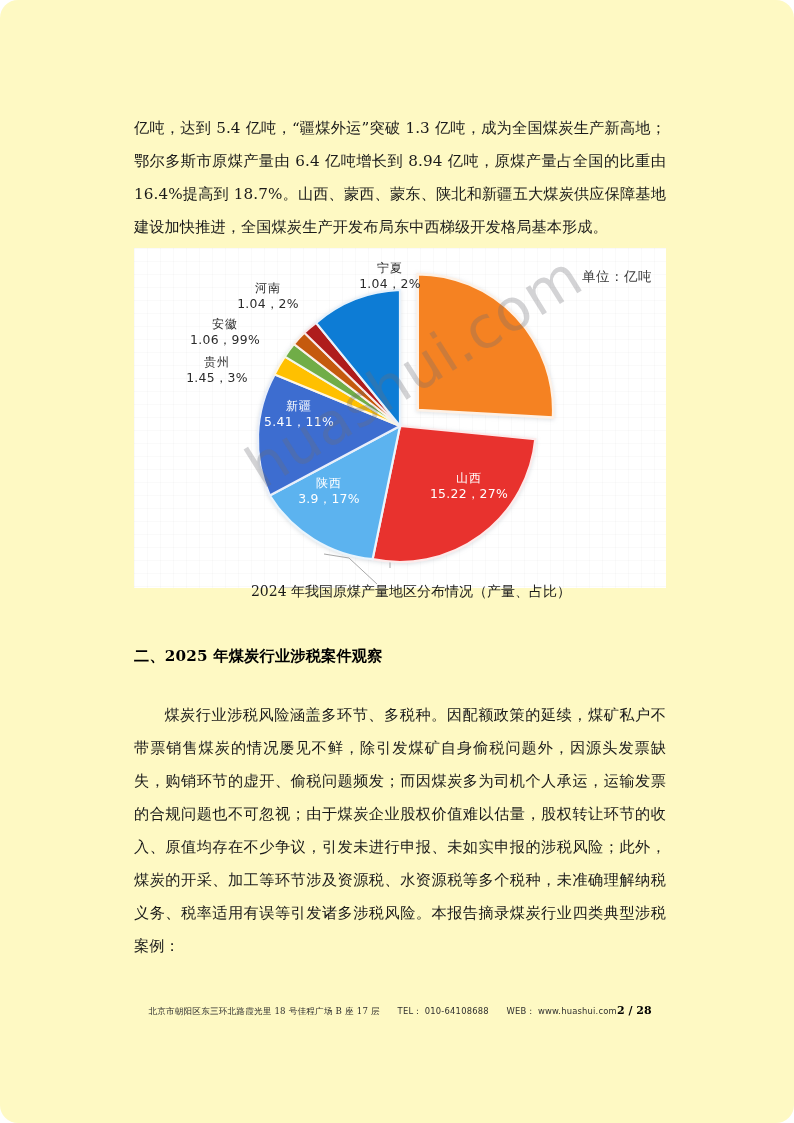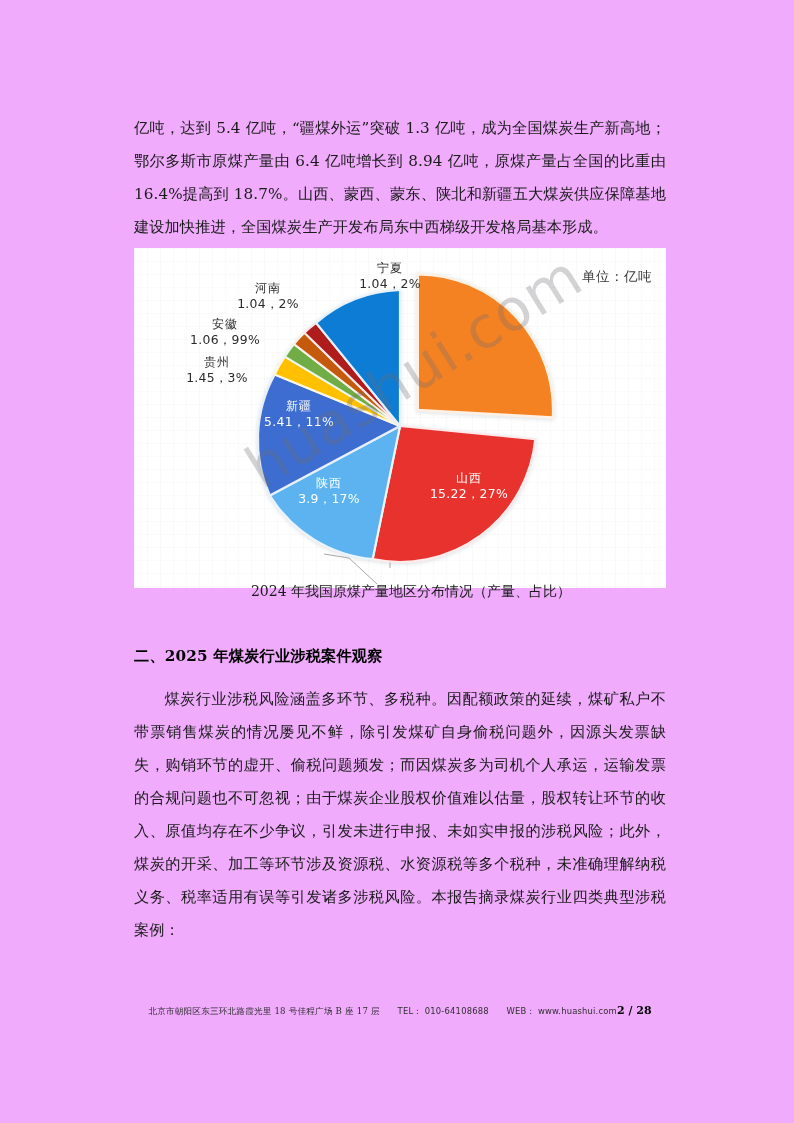--- a/index.html
+++ b/index.html
@@ -12,21 +12,22 @@
     height: 1123px;
     position: relative;
     font-family: "DejaVu Serif", "Liberation Serif", serif;
     color: #000000;
     overflow: hidden;
   }
 
   .page {
     position: absolute;
     inset: 0;
-    background: #f0abfc;
+    background: #fef9c3;
+    border-radius: 18px;
   }
 
   
   .content {
     position: absolute;
     left: 134px;
     top: 112px;
     width: 532px;
   }
 
@@ -259,21 +260,21 @@
       <div class="unit-label">单位：亿吨</div>
 
       <div class="watermark">huashui.com</div>
     </div>
 
     <div class="fig-caption">2024 年我国原煤产量地区分布情况（产量、占比）</div>
   </div>
 
   <div class="content" style="top:626px;">
     <h2 class="section-heading" style="margin-top:14px;">二、2025 年煤炭行业涉税案件观察</h2>
-    <p class="body-text indent" style="margin-top:10px;">煤炭行业涉税风险涵盖多环节、多税种。因配额政策的延续，煤矿私户不带票销售煤炭的情况屡见不鲜，除引发煤矿自身偷税问题外，因源头发票缺失，购销环节的虚开、偷税问题频发；而因煤炭多为司机个人承运，运输发票的合规问题也不可忽视；由于煤炭企业股权价值难以估量，股权转让环节的收入、原值均存在不少争议，引发未进行申报、未如实申报的涉税风险；此外，煤炭的开采、加工等环节涉及资源税、水资源税等多个税种，未准确理解纳税义务、税率适用有误等引发诸多涉税风险。本报告摘录煤炭行业四类典型涉税案例：</p>
+    <p class="body-text indent" style="margin-top:26px;">煤炭行业涉税风险涵盖多环节、多税种。因配额政策的延续，煤矿私户不带票销售煤炭的情况屡见不鲜，除引发煤矿自身偷税问题外，因源头发票缺失，购销环节的虚开、偷税问题频发；而因煤炭多为司机个人承运，运输发票的合规问题也不可忽视；由于煤炭企业股权价值难以估量，股权转让环节的收入、原值均存在不少争议，引发未进行申报、未如实申报的涉税风险；此外，煤炭的开采、加工等环节涉及资源税、水资源税等多个税种，未准确理解纳税义务、税率适用有误等引发诸多涉税风险。本报告摘录煤炭行业四类典型涉税案例：</p>
   </div>
 
   <div class="footer">
     <div class="footer-inner">
       <div class="footer-left">
         <span class="addr">北京市朝阳区东三环北路霞光里 18 号佳程广场 B 座 17 层</span>
         <span class="sep"></span>
         <span>TEL：</span>
         <span>010-64108688</span>
         <span class="sep"></span>

